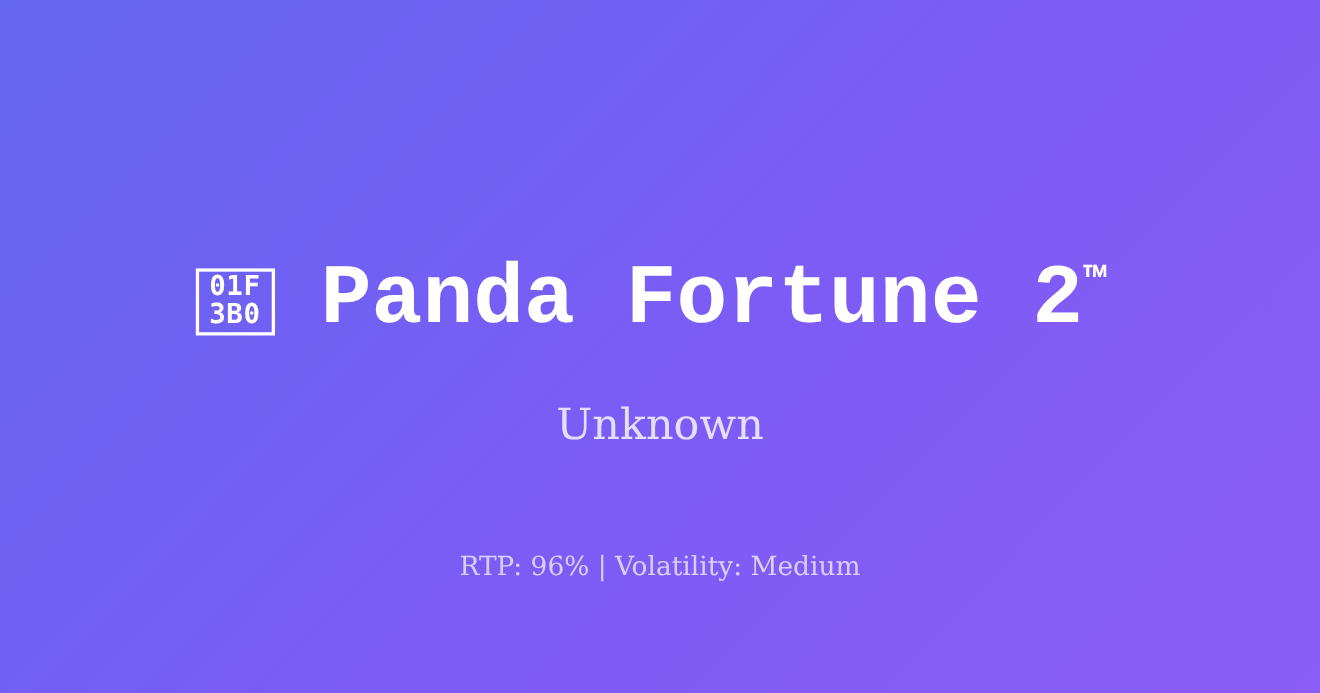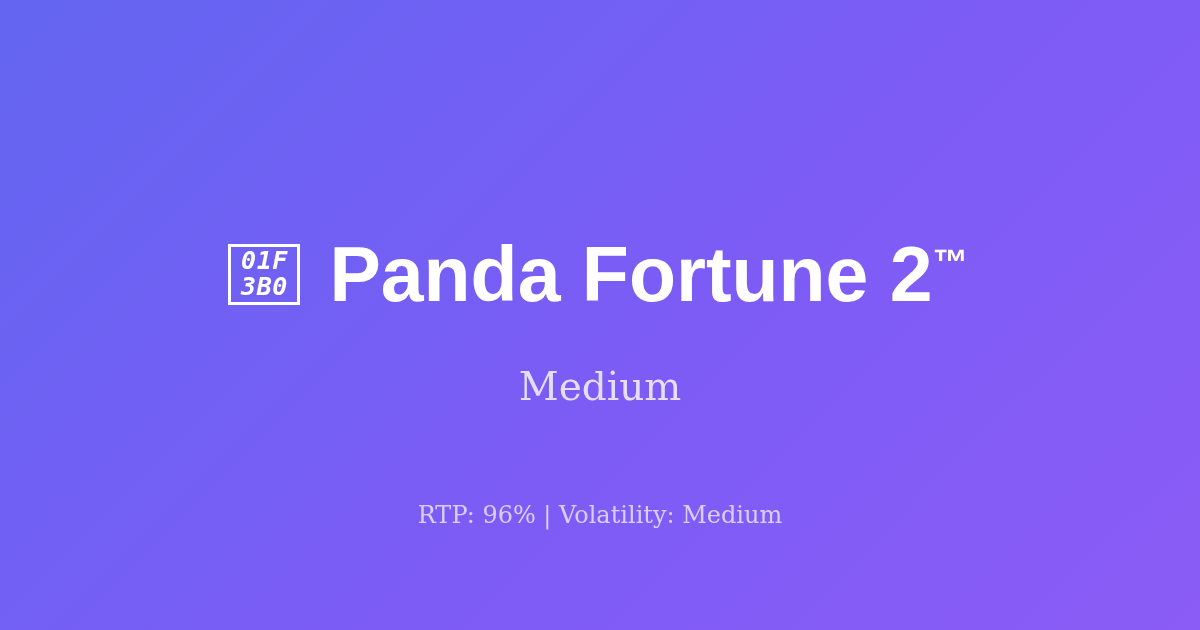--- a/index.html
+++ b/index.html
@@ -43,47 +43,45 @@
     justify-content: center;
     gap: 26px;
     white-space: nowrap;
   }
 
   
   .tofu-glyph {
     display: inline-flex;
     flex-direction: column;
     align-items: center;
-    justify-content: center;
     width: 72px;
     height: 61px;
     box-sizing: border-box;
     border: 3px solid #ffffff;
     font-family: "DejaVu Sans Mono", "Liberation Mono", monospace;
     font-weight: 700;
     font-size: 25px;
     line-height: 26px;
     letter-spacing: 0.5px;
     color: #ffffff;
     flex: 0 0 auto;
-    font-style: italic;
   }
   .tofu-glyph .hex-row {
     display: block;
     height: 26px;
   }
 
   .game-title {
-    font-family: Liberation Sans, sans-serif;
+    font-family: Liberation Mono, monospace;
     font-weight: 700;
     font-size: 77px;
     line-height: 86px;
     letter-spacing: 0px;
     color: #ffffff;
-    margin: 3px;
+    margin: 16px;
     padding: 0;
     white-space: nowrap;
   }
   .game-title .tm-mark {
     font-size: 0.46em;
     vertical-align: super;
     line-height: 1;
     letter-spacing: 0.5px;
   }
 
@@ -128,17 +126,17 @@
 
     <span class="tofu-glyph" aria-label="slot machine">
       <span class="hex-row">01F</span>
       <span class="hex-row">3B0</span>
     </span>
 
     <h1 class="game-title"><span>Panda Fortune 2</span><span class="tm-mark">™</span></h1>
 
   </div>
 
-  <p class="provider-name">Medium</p>
+  <p class="provider-name">Unknown</p>
 
   <p class="meta-line">RTP: 96% | Volatility: Medium</p>
 
 </div>
 
 </body></html>

